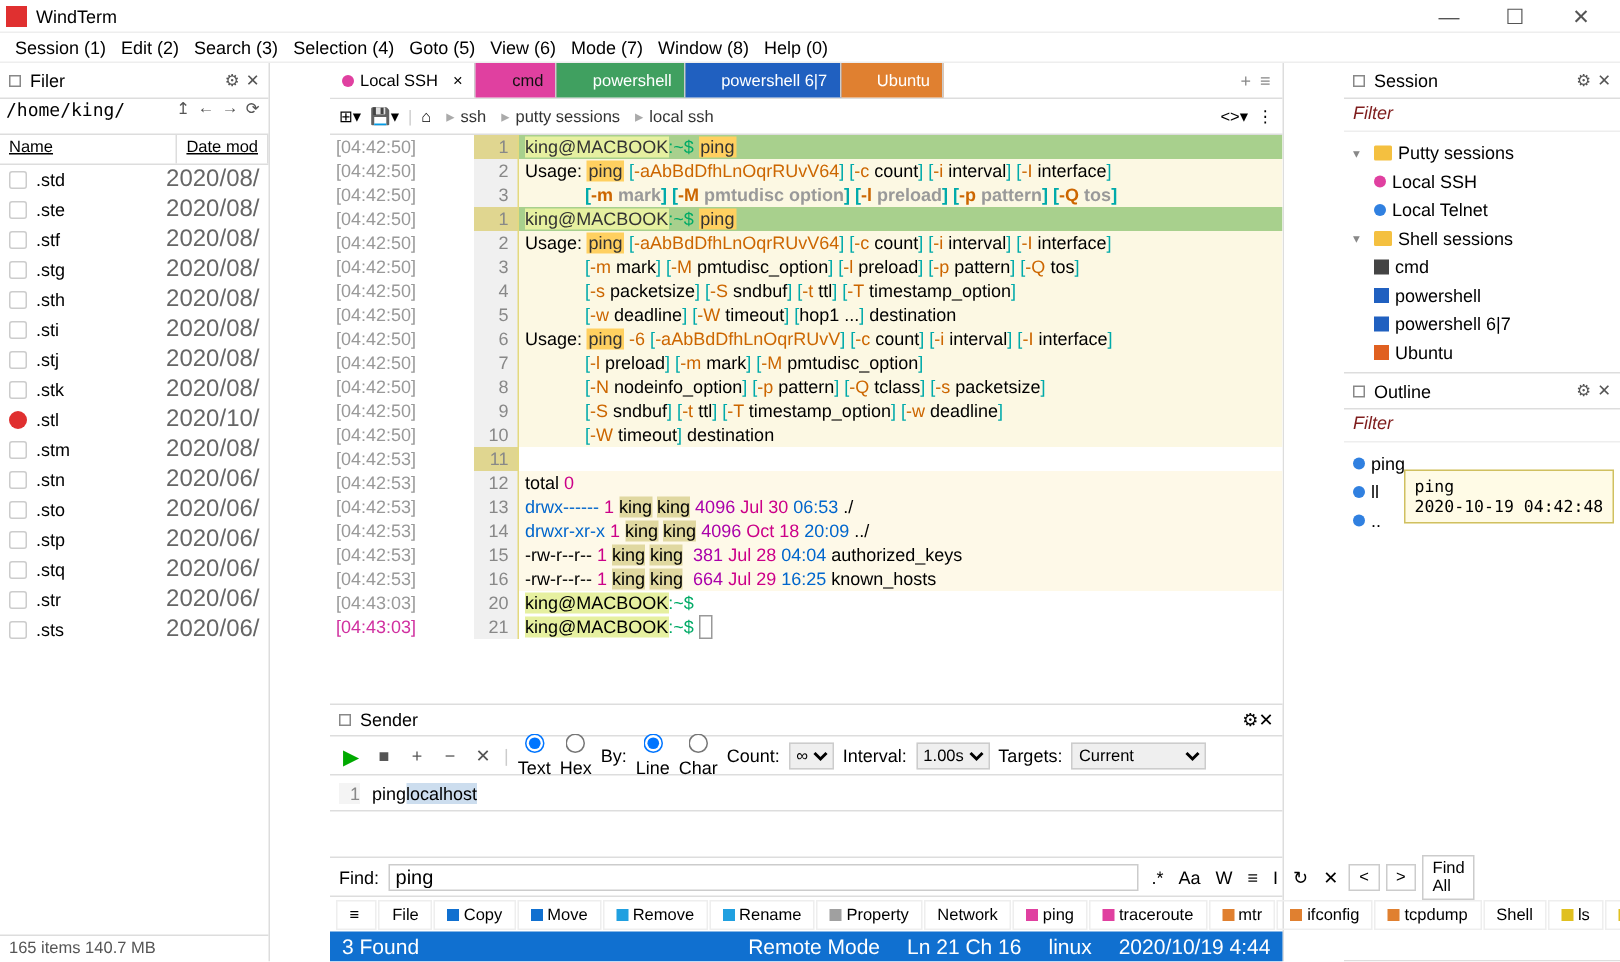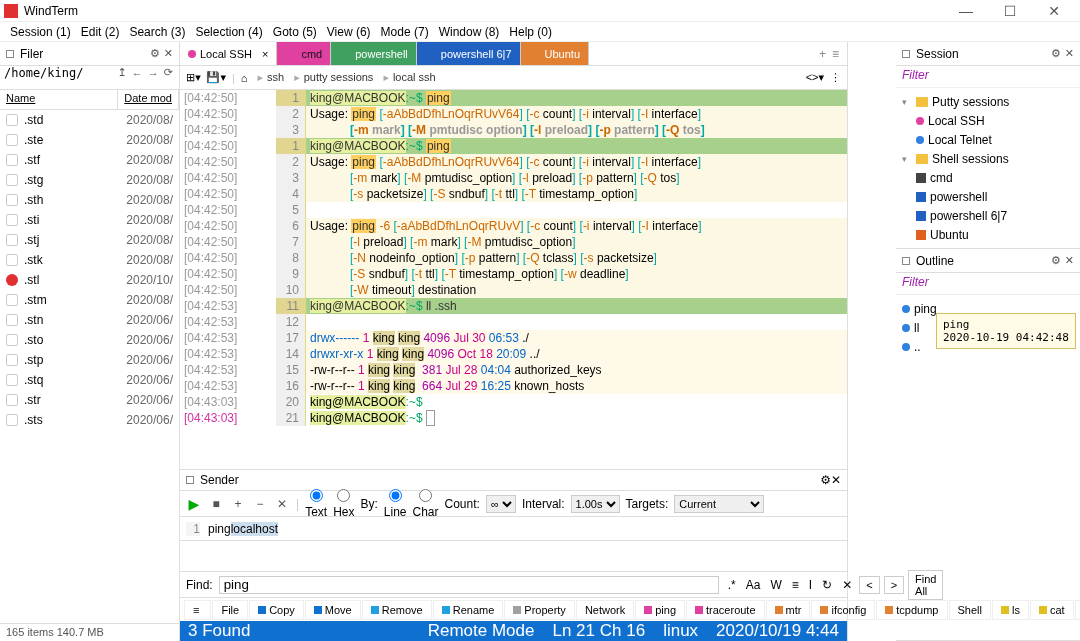--- a/index.html
+++ b/index.html
@@ -7,39 +7,39 @@
 :root { --border: #ddd; --ygreen: #d6e9c6; --ybg: #fcf8e3; --ybg2: #fef9e8; --hl: #a8d08d; --gutter: #f0f0f0; }
 
 .titlebar { height: 22px; background: #fff; display: flex; align-items: center; padding: 0 4px; border-bottom: 1px solid #eee; }
 .titlebar .logo { width: 14px; height: 14px; background: #e03030; margin-right: 6px; }
 .titlebar .spacer { flex: 1; }
 .titlebar .wbtn { width: 44px; text-align: center; font-size: 14px; color: #555; }
 
 .menubar { height: 20px; display: flex; padding: 0 6px; gap: 2px; border-bottom: 1px solid #eee; align-items: center; }
 .menubar span { padding: 1px 4px; }
 
-.mainrow { flex: 1; display: flex; min-height: 0; }
+.mainrow { flex: 1; display: flex; min-height: 0; gap: 40px; }
 
 
 .filer { width: 180px; display: flex; flex-direction: column; border-right: 1px solid var(--border); }
 .filer-head, .side-head { height: 24px; display: flex; align-items: center; padding: 0 6px; border-bottom: 1px solid var(--border); }
 .side-head .dot { width: 8px; height: 8px; border: 1px solid #888; margin-right: 6px; }
 .side-head .flex { flex: 1; }
 .side-head .ic { margin-left: 4px; font-size: 11px; color: #555; }
 .filer-path { height: 24px; display: flex; align-items: flex-start; gap: 1px; padding: 0 4px; border-bottom: 1px solid var(--border); }
 .filer-path input { flex: 1; border: none; outline: none; font-family: monospace; font-size: 12px; min-width: 60px; }
 .filer-path span { font-size: 11px; padding: 0 2px; color: #555; }
 .filer-cols { height: 20px; display: flex; border-bottom: 1px solid var(--border); font-size: 11px; text-decoration: underline; }
 .filer-cols div { padding: 2px 6px; border-right: 1px solid var(--border); }
 .filer-list { flex: 1; overflow: hidden; }
 .filer-row { display: flex; height: 20px; align-items: center; padding: 0 6px; font-family: monospace; }
 .filer-row .fi { width: 12px; height: 12px; border: 1px solid #ccc; margin-right: 6px; border-radius: 2px; }
 .filer-row .fi.red { background:#e03030;border:none;border-radius:50%;}
 .filer-row .fn { flex: 1; }
-.filer-row .fd { color: #666; font-size: 12px; }
+.filer-row .fd { color: #666; font-size: 16px; }
 .filer-status { height: 18px; padding: 2px 6px; font-size: 11px; color: #555; border-top: 1px solid var(--border); }
 
 
 .center { flex: 1; display: flex; flex-direction: column; min-width: 0; border-right: 1px solid var(--border); }
 .tabs { height: 24px; display: flex; align-items: stretch; border-bottom: 1px solid var(--border); }
 .tab { display: flex; align-items: center; padding: 0 8px; gap: 4px; font-size: 11px; border-right: 1px solid #ccc; }
 .tab .tdot { width: 8px; height: 8px; border-radius: 50%; }
 .tab.active { background: #fff;}
 .tab.magenta { background: #e040a0; color:#111;}
 .tab.green { background: #40a060; color:#fff;}
@@ -90,27 +90,27 @@
 .find{ height:26px;display:flex;align-items:center;gap:6px;padding:0 6px;border-top:1px solid var(--border);}
 .find .lbl{width:32px;}
 .find input{flex:0 0 500px;border:1px solid #ccc;height:18px;padding:0 4px;}
 .find .opt{margin-left:auto;display:flex;gap:4px;align-items:center;}
 .find .obtn{border:1px solid #ccc;padding:2px 6px;font-size:11px;}
 
 
 .cmdbar{ height:24px;display:flex;align-items:center;gap:1px;padding:0 4px;border-top:1px solid var(--border);}
 .cmdbar .cb{display:flex;align-items:center;gap:3px;padding:0 8px;border:1px solid #eee;height:20px;font-size:11px;}
 .cmdbar .sq{width:8px;height:8px;}
-.status{ height:20px;background:#1070d0;color:#fff;display:flex;align-items:center;padding:0 8px;font-size:17px;gap:18px;}
+.status{ height:20px;background:#1070d0;color:#fff;display:flex;align-items:center;padding:0 8px;font-size:14px;gap:18px;}
 .status .flex{flex:1;}
 
 
-.right{ width:184px;display:flex;flex-direction:column;margin-left:48px;}
+.right{ width:184px;display:flex;flex-direction:column;}
 .rp{ border-bottom:1px solid var(--border);}
-.filterbox{ height:22px;padding:2px 6px;color:#a21caf;font-style:italic;border-bottom:1px solid #eee;}
+.filterbox{ height:22px;padding:2px 6px;color:#7f1d1d;font-style:italic;border-bottom:1px solid #eee;}
 .tree{ padding:4px 2px;}
 .tree .ti{display:flex;align-items:center;gap:4px;height:19px;padding-left:4px;}
 .tree .ti.d1{padding-left:18px;}
 .tree .ar{width:10px;color:#888;font-size:9px;}
 .tree .fd{width:12px;height:10px;background:#f4c040;border-radius:1px;}
 .tree .dotc{width:8px;height:8px;border-radius:50%;}
 .tree .sqi{width:10px;height:10px;}
 .tooltip{position:relative;left:-10px;background:#fffbe6;border:1px solid #d0c060;padding:4px 6px;font-family:monospace;font-size:11px;white-space:pre;}
 </style>
 </head>
@@ -284,29 +284,29 @@
       <span>⋮</span>
     </div>
     <div class="term" id="term">
         <div class="tl"><span class="ts ">[04:42:50]</span><span class="gut dark">1</span><span class="ln hl"><span class="promptu">king@MACBOOK</span><span class="prompt2">:~$</span> <span class="yw">ping</span></span></div>
         <div class="tl"><span class="ts ">[04:42:50]</span><span class="gut">2</span><span class="ln y">Usage: <span class="yw">ping</span> <span class="cy">[</span><span class="or">-aAbBdDfhLnOqrRUvV64</span><span class="cy">] [</span><span class="or">-c</span> count<span class="cy">] [</span><span class="or">-i</span> interval<span class="cy">] [</span><span class="or">-I</span> interface<span class="cy">]</span></span></div>
         <div class="tl"><span class="ts ">[04:42:50]</span><span class="gut">3</span><span class="ln y dim">            <span class="cy">[</span><span class="or">-m</span> mark<span class="cy">] [</span><span class="or">-M</span> pmtudisc option<span class="cy">] [</span><span class="or">-l</span> preload<span class="cy">] [</span><span class="or">-p</span> pattern<span class="cy">] [</span><span class="or">-Q</span> tos<span class="cy">]</span></span></div>
         <div class="tl"><span class="ts ">[04:42:50]</span><span class="gut dark">1</span><span class="ln hl"><span class="promptu">king@MACBOOK</span><span class="prompt2">:~$</span> <span class="yw">ping</span></span></div>
         <div class="tl"><span class="ts ">[04:42:50]</span><span class="gut">2</span><span class="ln y">Usage: <span class="yw">ping</span> <span class="cy">[</span><span class="or">-aAbBdDfhLnOqrRUvV64</span><span class="cy">] [</span><span class="or">-c</span> count<span class="cy">] [</span><span class="or">-i</span> interval<span class="cy">] [</span><span class="or">-I</span> interface<span class="cy">]</span></span></div>
         <div class="tl"><span class="ts ">[04:42:50]</span><span class="gut">3</span><span class="ln y">            <span class="cy">[</span><span class="or">-m</span> mark<span class="cy">] [</span><span class="or">-M</span> pmtudisc_option<span class="cy">] [</span><span class="or">-l</span> preload<span class="cy">] [</span><span class="or">-p</span> pattern<span class="cy">] [</span><span class="or">-Q</span> tos<span class="cy">]</span></span></div>
         <div class="tl"><span class="ts ">[04:42:50]</span><span class="gut">4</span><span class="ln y">            <span class="cy">[</span><span class="or">-s</span> packetsize<span class="cy">] [</span><span class="or">-S</span> sndbuf<span class="cy">] [</span><span class="or">-t</span> ttl<span class="cy">] [</span><span class="or">-T</span> timestamp_option<span class="cy">]</span></span></div>
-        <div class="tl"><span class="ts ">[04:42:50]</span><span class="gut">5</span></div>
+        <div class="tl"><span class="ts ">[04:42:50]</span><span class="gut">5</span><span class="ln y">            <span class="cy">[</span><span class="or">-w</span> deadline<span class="cy">] [</span><span class="or">-W</span> timeout<span class="cy">]</span> <span class="cy">[</span>hop1 ...<span class="cy">]</span> destination</span></div>
         <div class="tl"><span class="ts ">[04:42:50]</span><span class="gut">6</span><span class="ln y">Usage: <span class="yw">ping</span> <span class="or">-6</span> <span class="cy">[</span><span class="or">-aAbBdDfhLnOqrRUvV</span><span class="cy">] [</span><span class="or">-c</span> count<span class="cy">] [</span><span class="or">-i</span> interval<span class="cy">] [</span><span class="or">-I</span> interface<span class="cy">]</span></span></div>
         <div class="tl"><span class="ts ">[04:42:50]</span><span class="gut">7</span><span class="ln y">            <span class="cy">[</span><span class="or">-l</span> preload<span class="cy">] [</span><span class="or">-m</span> mark<span class="cy">] [</span><span class="or">-M</span> pmtudisc_option<span class="cy">]</span></span></div>
         <div class="tl"><span class="ts ">[04:42:50]</span><span class="gut">8</span><span class="ln y">            <span class="cy">[</span><span class="or">-N</span> nodeinfo_option<span class="cy">] [</span><span class="or">-p</span> pattern<span class="cy">] [</span><span class="or">-Q</span> tclass<span class="cy">] [</span><span class="or">-s</span> packetsize<span class="cy">]</span></span></div>
         <div class="tl"><span class="ts ">[04:42:50]</span><span class="gut">9</span><span class="ln y">            <span class="cy">[</span><span class="or">-S</span> sndbuf<span class="cy">] [</span><span class="or">-t</span> ttl<span class="cy">] [</span><span class="or">-T</span> timestamp_option<span class="cy">] [</span><span class="or">-w</span> deadline<span class="cy">]</span></span></div>
         <div class="tl"><span class="ts ">[04:42:50]</span><span class="gut">10</span><span class="ln y">            <span class="cy">[</span><span class="or">-W</span> timeout<span class="cy">]</span> destination</span></div>
-        <div class="tl"><span class="ts ">[04:42:53]</span><span class="gut dark">11</span><span class="ln hl"><span class="promptu">king@MACBOOK</span><span class="prompt2">:~$</span> ll .ssh</span></div>
-        <div class="tl"><span class="ts ">[04:42:53]</span><span class="gut">12</span></div>
-        <div class="tl"><span class="ts ">[04:42:53]</span><span class="gut">17</span><span class="ln y2"><span class="bl">drwx------</span> <span class="pink">1</span> <span style="background:#e0d8a0">king</span> <span style="background:#e0d8a0">king</span> <span class="num">4096</span> <span class="pink">Jul</span> <span class="pink">30</span> <span class="bl">06:53</span> ./</span></div>
+        <div class="tl"><span class="ts ">[04:42:53]</span><span class="gut dark">11</span></div>
+        <div class="tl"><span class="ts ">[04:42:53]</span><span class="gut">12</span><span class="ln y2">total <span class="pink">0</span></span></div>
+        <div class="tl"><span class="ts ">[04:42:53]</span><span class="gut">13</span><span class="ln y2"><span class="bl">drwx------</span> <span class="pink">1</span> <span style="background:#e0d8a0">king</span> <span style="background:#e0d8a0">king</span> <span class="num">4096</span> <span class="pink">Jul</span> <span class="pink">30</span> <span class="bl">06:53</span> ./</span></div>
         <div class="tl"><span class="ts ">[04:42:53]</span><span class="gut">14</span><span class="ln y2"><span class="bl">drwxr-xr-x</span> <span class="pink">1</span> <span style="background:#e0d8a0">king</span> <span style="background:#e0d8a0">king</span> <span class="num">4096</span> <span class="pink">Oct</span> <span class="pink">18</span> <span class="bl">20:09</span> ../</span></div>
         <div class="tl"><span class="ts ">[04:42:53]</span><span class="gut">15</span><span class="ln y2">-rw-r--r-- <span class="pink">1</span> <span style="background:#e0d8a0">king</span> <span style="background:#e0d8a0">king</span>  <span class="num">381</span> <span class="pink">Jul</span> <span class="pink">28</span> <span class="bl">04:04</span> authorized_keys</span></div>
         <div class="tl"><span class="ts ">[04:42:53]</span><span class="gut">16</span><span class="ln y2">-rw-r--r-- <span class="pink">1</span> <span style="background:#e0d8a0">king</span> <span style="background:#e0d8a0">king</span>  <span class="num">664</span> <span class="pink">Jul</span> <span class="pink">29</span> <span class="bl">16:25</span> known_hosts</span></div>
         <div class="tl"><span class="ts ">[04:43:03]</span><span class="gut">20</span><span class="ln dy"><span class="promptu">king@MACBOOK</span><span class="prompt2">:~$</span></span></div>
         <div class="tl"><span class="ts tsmag">[04:43:03]</span><span class="gut">21</span><span class="ln dy"><span class="promptu">king@MACBOOK</span><span class="prompt2">:~$</span> <span style="border:1px solid #999;padding:0 2px;"> </span></span></div>
       </div>
 
     <div class="sender-h">
       <div class="dot" style="width:8px;height:8px;border:1px solid #888;margin-right:6px"></div>
       <span>Sender</span>

